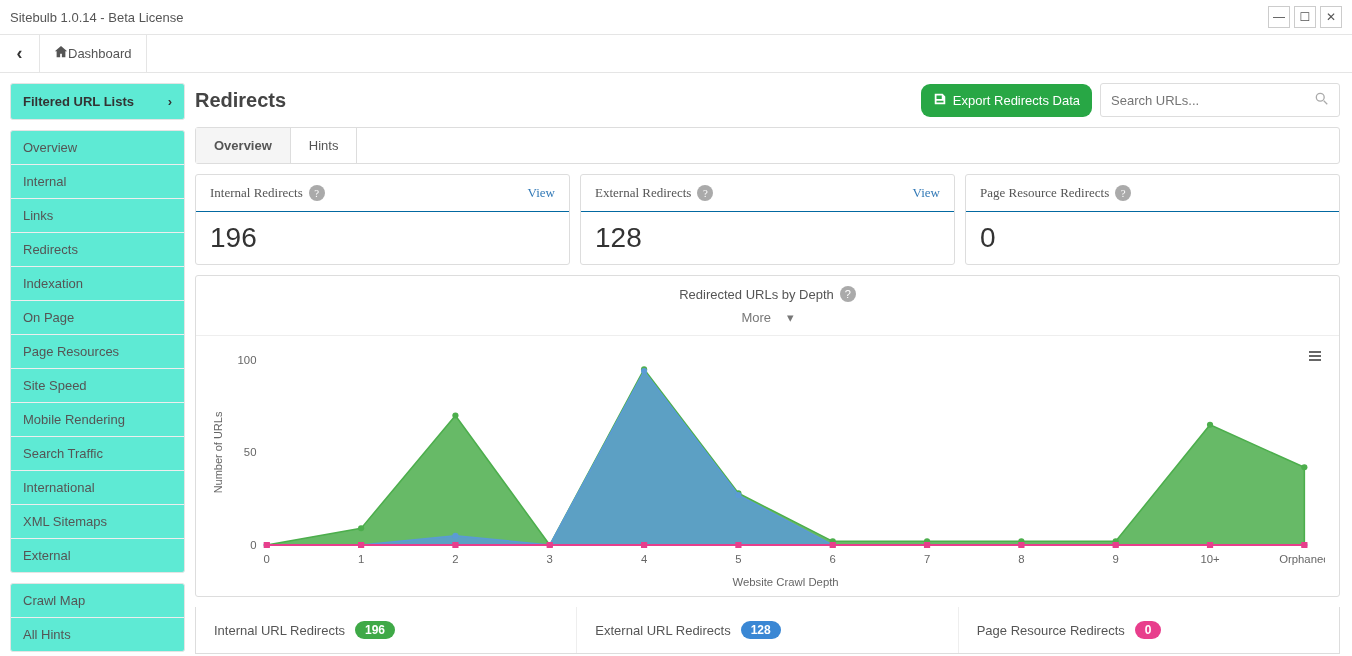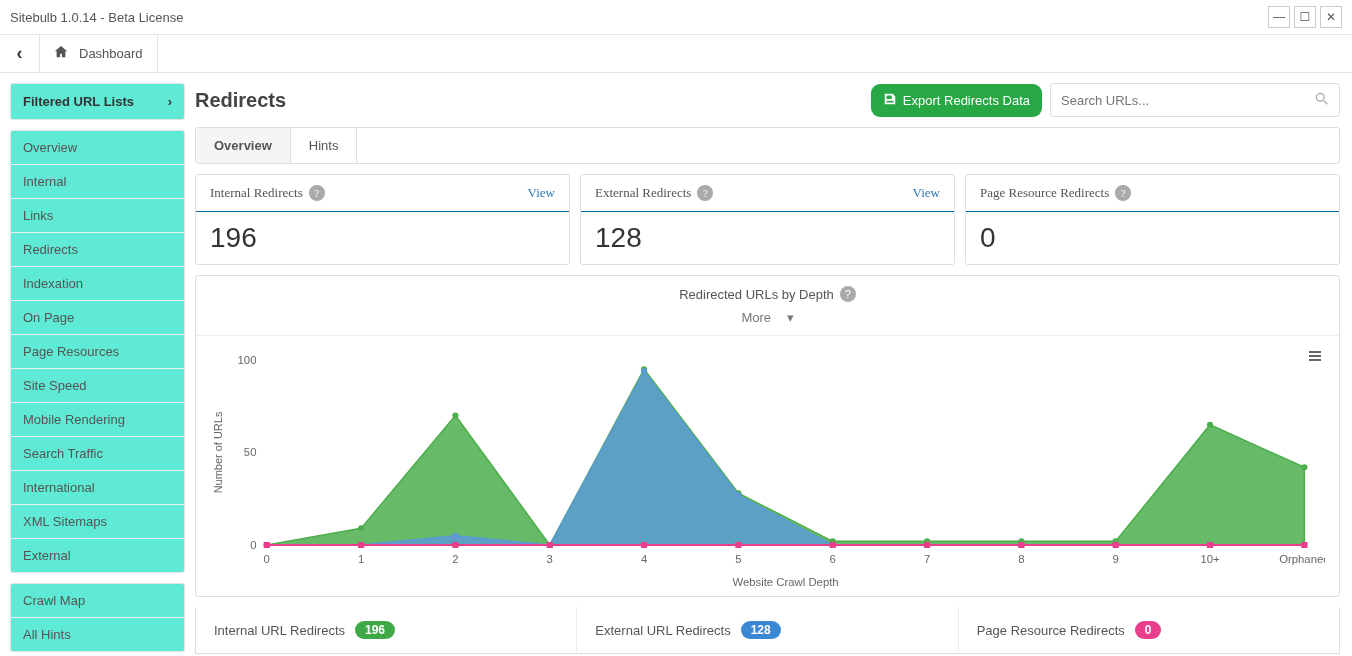--- a/index.html
+++ b/index.html
@@ -4,36 +4,36 @@
 <style>
 * { margin: 0; padding: 0; box-sizing: border-box; }
 body { font-family: "Helvetica Neue", Arial, sans-serif; font-size: 13px; color: #333; background: #fff; }
 
 .titlebar { display: flex; align-items: center; justify-content: space-between; padding: 6px 10px; border-bottom: 1px solid #e5e5e5; font-size: 13px; color: #555; }
 .titlebar-buttons { display: flex; gap: 4px; }
 .win-btn { width: 22px; height: 22px; border: 1px solid #ccc; background: #fff; display: flex; align-items: center; justify-content: center; font-size: 12px; cursor: pointer; }
 
 .toolbar { display: flex; align-items: stretch; border-bottom: 1px solid #e5e5e5; height: 38px; }
 .tb-back { width: 40px; display:flex; align-items:center; justify-content:center; border-right: 1px solid #e5e5e5; cursor:pointer; color:#333; }
-.tb-dashboard { padding: 0 14px; display:flex; align-items:center; gap:11px; border-right: 1px solid #e5e5e5; cursor:pointer; color:#555; }
+.tb-dashboard { padding: 0 14px; display:flex; align-items:center; gap:0; border-right: 1px solid #e5e5e5; cursor:pointer; color:#555; }
 .tb-crumb { padding: 0 14px; display:flex; align-items:center; color:#555; }
 
 .layout { display:flex; }
 .sidebar { width: 195px; padding: 10px; }
 .side-panel { border:1px solid #e4e4e4; border-radius:3px; margin-bottom: 10px; background:#5eead4; }
 .side-header { padding: 10px 12px; display:flex; justify-content:space-between; align-items:center; font-weight:600; cursor:pointer; }
 .side-item { padding: 9px 12px; border-top:1px solid #eee; cursor:pointer; color:#555; }
 .side-item:first-child { border-top:none; }
 
 .main { flex:1; padding: 10px 12px 0 0; }
 .main-header { display:flex; align-items:center; justify-content:space-between; margin-bottom: 10px; }
 .main-header h2 { font-size: 20px; font-weight: 600; color:#444; }
 .main-actions { display:flex; gap:8px; align-items:center; }
 .btn-green { background:#28a745; color:#fff; border:none; border-radius:9px; padding: 8px 12px; display:flex; align-items:center; gap:6px; cursor:pointer; font-size:13px; }
-.search-wrap { border:1px solid #ddd; border-radius:3px; display:flex; align-items:center; padding: 0 10px; height:34px; width: 290px; }
+.search-wrap { border:1px solid #ddd; border-radius:3px; display:flex; align-items:center; padding: 0 10px; height:34px; width: 240px; }
 .search-wrap input { border:none; outline:none; flex:1; font-size:13px; }
 .search-icon { color:#aaa; }
 
 .tabbar { border:1px solid #ddd; border-radius:3px; display:flex; margin-bottom: 10px; background:#fff; }
 .tab { padding: 10px 18px; cursor:pointer; border-right:1px solid #ddd; color:#555; }
 .tab.active { font-weight:600; background:#f5f5f5; }
 
 .cards { display:flex; gap:10px; margin-bottom:10px; }
 .card { flex:1; border:1px solid #ddd; border-radius:3px; background:#fff; }
 .card-top { padding: 10px 14px; border-bottom:1px solid #0369a1; display:flex; justify-content:space-between; align-items:center; color:#555;font-family:Liberation Serif, serif; }

